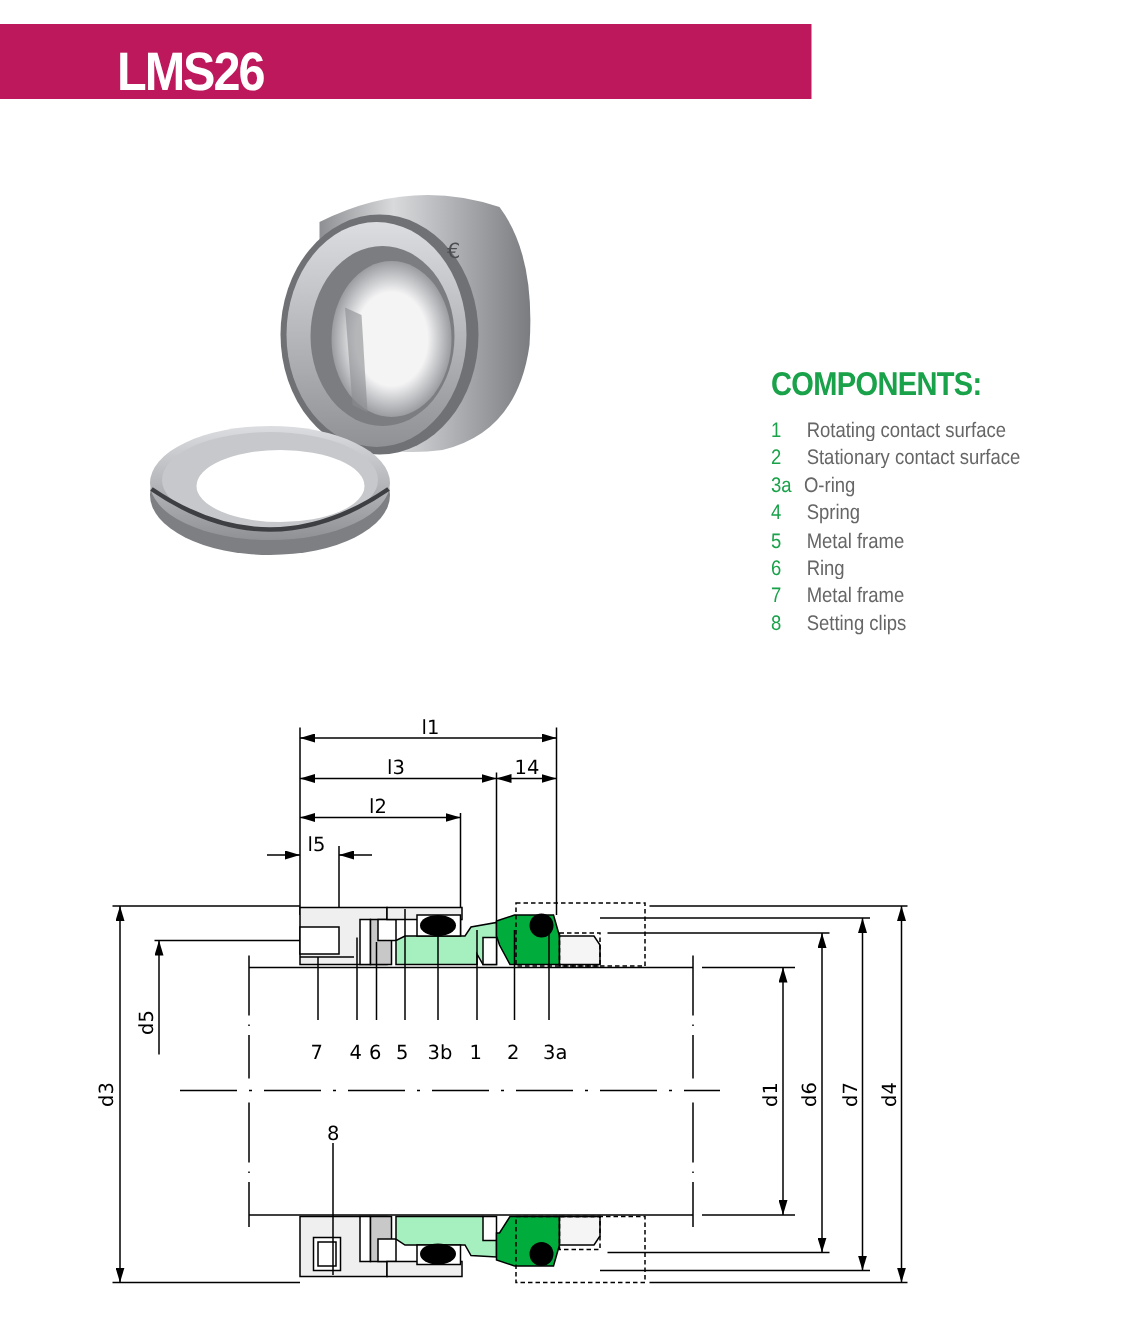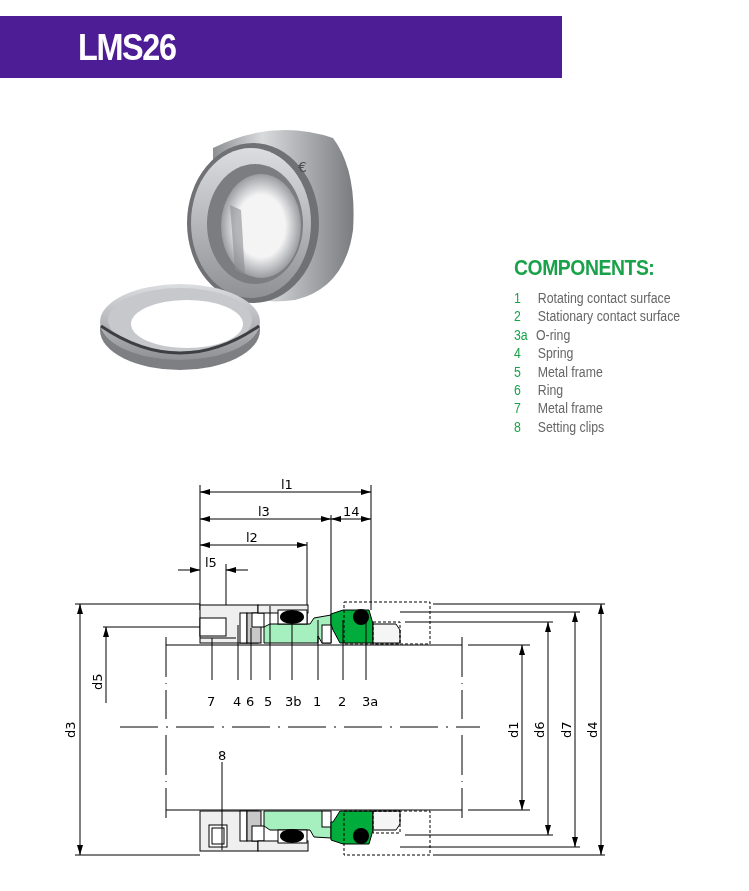--- a/index.html
+++ b/index.html
@@ -1,20 +1,20 @@
 <!DOCTYPE html>
 <html><head>
 <meta charset="utf-8">
 <style>
   html, body { margin: 0; padding: 0; background: #ffffff; }
   body { width: 749px; height: 891px; position: relative; overflow: hidden; font-family: "Liberation Sans", sans-serif; }
-  .title-bar { position: absolute; left: 0; top: 16px; width: 541px; height: 62px; background: #4c1d95; padding-left: 21px; }
+  .title-bar { position: absolute; left: 0; top: 16px; width: 541px; height: 50px; background: #be185d; }
   .title-text { position: absolute; left: 78px; top: 14px; color: #ffffff; font-family: "Liberation Sans", sans-serif; font-weight: bold; font-size: 36px; line-height: 36px; letter-spacing: -1.5px; transform: scaleX(0.9); transform-origin: left center; }
   .product-photo { position: absolute; left: 95px; top: 110px; width: 275px; height: 280px; }
-  .components { position: absolute; left: 514px; top: 256px; width: 230px; }
+  .components { position: absolute; left: 514px; top: 244px; width: 230px; }
   .components-title { color: #19a249; font-weight: bold; font-size: 22px; line-height: 24px; letter-spacing: -0.5px; transform: scaleX(0.88); transform-origin: left center; white-space: nowrap; }
   .comp-list { margin-top: 9px; }
   .comp-item { display: flex; font-size: 14px; line-height: 18.4px; color: #666666; white-space: nowrap; transform: scaleX(0.88); transform-origin: left center; }
   .comp-num { color: #19a249; width: 27px; }
   .comp-num.narrow { width: 25px; }
   .drawing { position: absolute; left: 0; top: 470px; width: 749px; height: 421px; }
   svg text { font-family: "DejaVu Sans", sans-serif; }
 </style>
 </head>
 <body>

